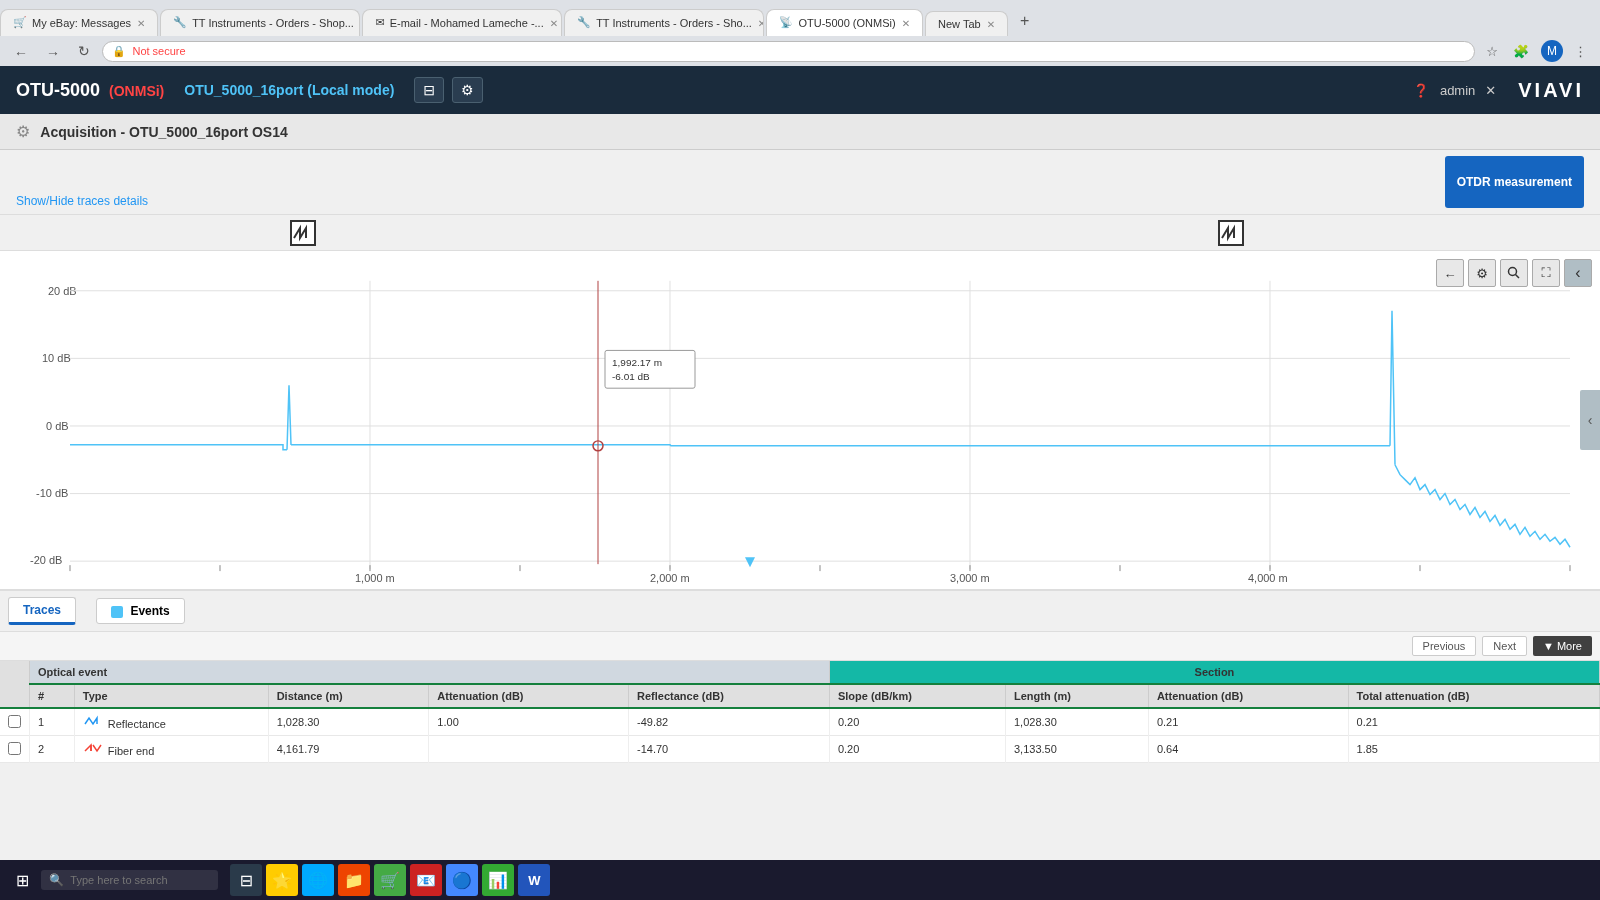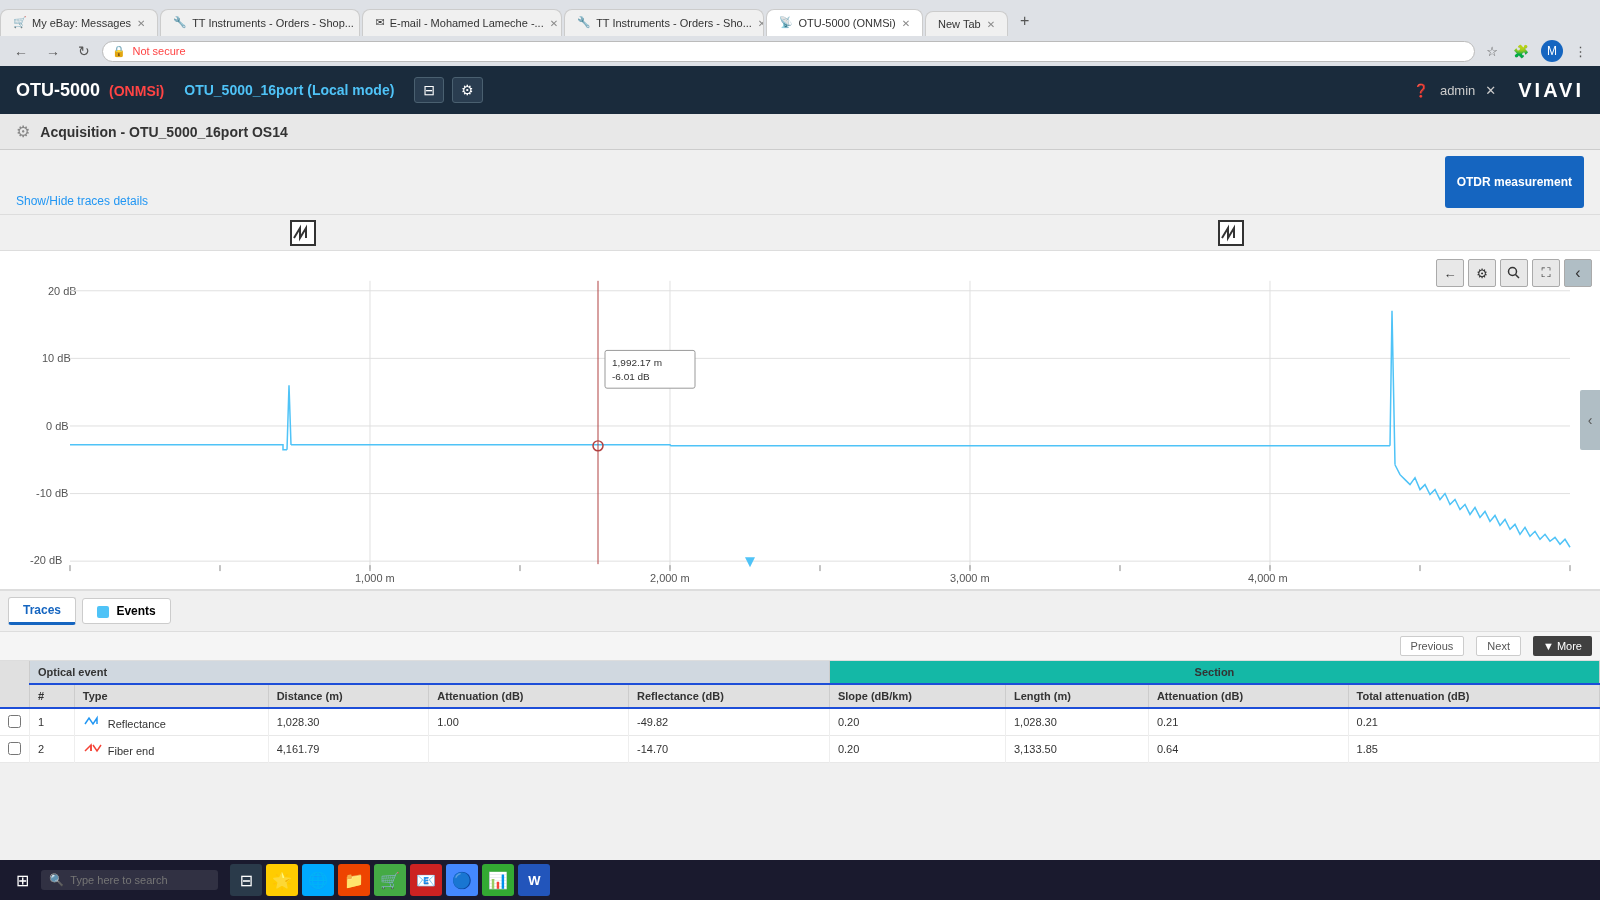--- a/index.html
+++ b/index.html
@@ -41,34 +41,34 @@
     .marker-icon { position: absolute; width: 26px; height: 26px; border: 2px solid #444; display: flex; align-items: center; justify-content: center; font-size: 11px; background: white; cursor: pointer; }
 
     
     .graph-controls { position: absolute; top: 8px; right: 8px; display: flex; gap: 4px; z-index: 10; }
     .graph-ctrl-btn { background: #e8e8e8; border: 1px solid #aaa; color: #333; width: 28px; height: 28px; display: flex; align-items: center; justify-content: center; cursor: pointer; font-size: 13px; border-radius: 2px; }
 
     
     .side-scroll { position: absolute; right: 0; top: 50%; transform: translateY(-50%); background: #b0bec5; border: none; width: 20px; height: 60px; cursor: pointer; display: flex; align-items: center; justify-content: center; color: #555; font-size: 14px; z-index: 10; }
 
     
-    .tabs-bar { background: #f0f0f0; display: flex; align-items: center; padding: 6px 8px; border-bottom: 1px solid #ddd; gap: 6px; }
+    .tabs-bar { background: #f0f0f0; display: flex; align-items: center; padding: 6px 8px; border-bottom: 1px solid #ddd; gap: 20px; }
     .tab-btn { padding: 5px 14px; border: 1px solid #ccc; background: white; cursor: pointer; font-size: 12px; font-weight: bold; border-radius: 3px; }
     .tab-btn.active { background: white; border-bottom: 3px solid #1565c0; color: #1565c0; }
     .events-tab-indicator { width: 12px; height: 12px; background: #4fc3f7; border-radius: 2px; display: inline-block; margin-right: 4px; vertical-align: middle; }
 
     
     .table-container { background: white; }
-    .table-toolbar { display: flex; justify-content: flex-end; padding: 4px 8px; background: #f5f5f5; border-bottom: 1px solid #ddd; gap: 12px; }
+    .table-toolbar { display: flex; justify-content: flex-end; padding: 4px 8px; background: #f5f5f5; border-bottom: 1px solid #ddd; gap: 6px; }
     .table-nav-btn { padding: 3px 10px; border: 1px solid #ccc; background: white; cursor: pointer; font-size: 11px; border-radius: 2px; color: #555; }
     .more-btn { background: #404040; color: white; border: none; padding: 3px 10px; border-radius: 2px; cursor: pointer; font-size: 11px; }
 
     table { width: 100%; border-collapse: collapse; font-size: 11px; }
     thead tr { background: #e0e0e0; }
-    thead th { padding: 5px 8px; text-align: left; border-right: 1px solid #ccc; border-bottom: 2px solid #1d4ed8; font-weight: bold; color: #333; white-space: nowrap; }
+    thead th { padding: 5px 8px; text-align: left; border-right: 1px solid #ccc; border-bottom: 2px solid #15803d; font-weight: bold; color: #333; white-space: nowrap; }
     tbody tr { border-bottom: 1px solid #e8e8e8; }
     tbody td { padding: 5px 8px; border-right: 1px solid #eee; color: #333; }
     .checkbox-cell { width: 24px; text-align: center; }
 
     
     .y-label { font-size: 10px; fill: #555; }
 
     
     .taskbar { position: fixed; bottom: 0; left: 0; right: 0; height: 40px; background: #1a1a2e; display: flex; align-items: center; padding: 0 8px; gap: 4px; }
     .taskbar-start { background: none; border: none; color: white; font-size: 16px; padding: 4px 8px; cursor: pointer; }

